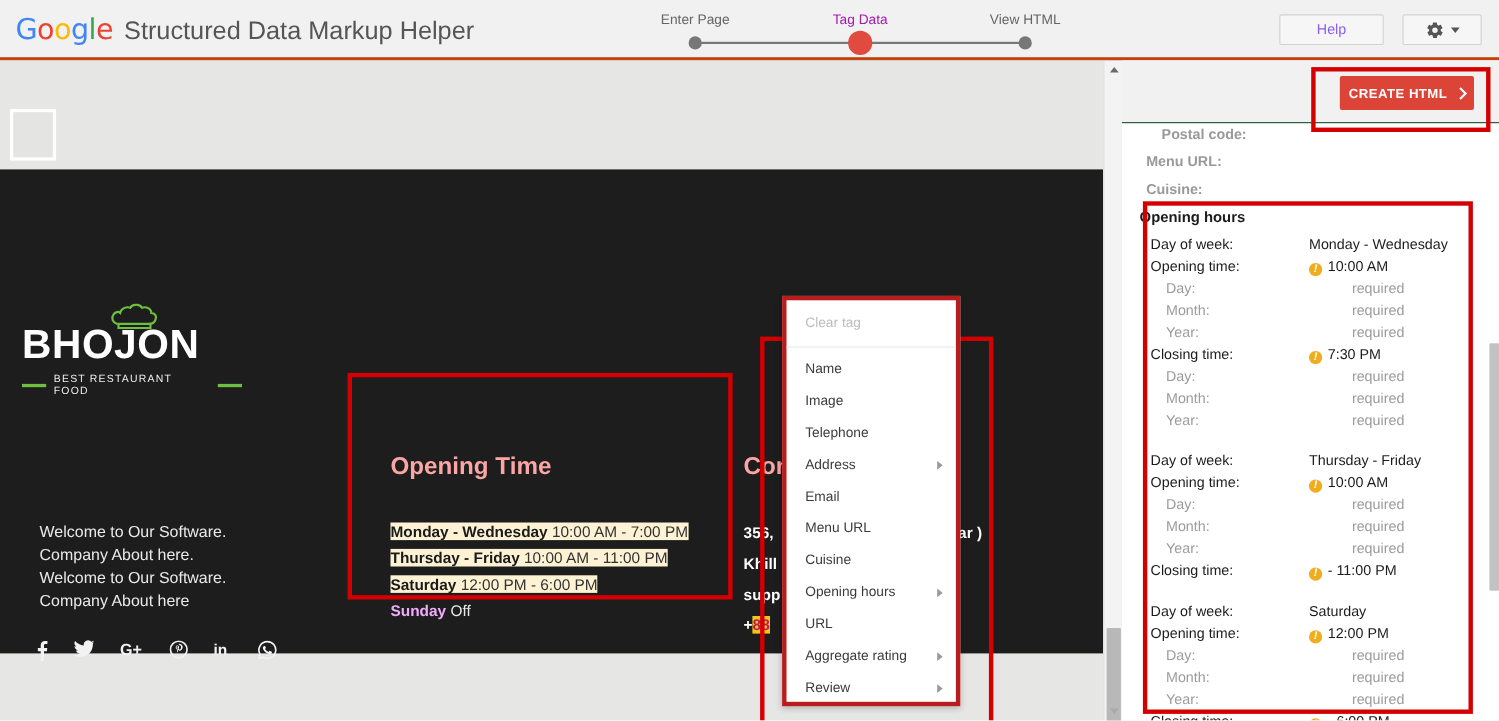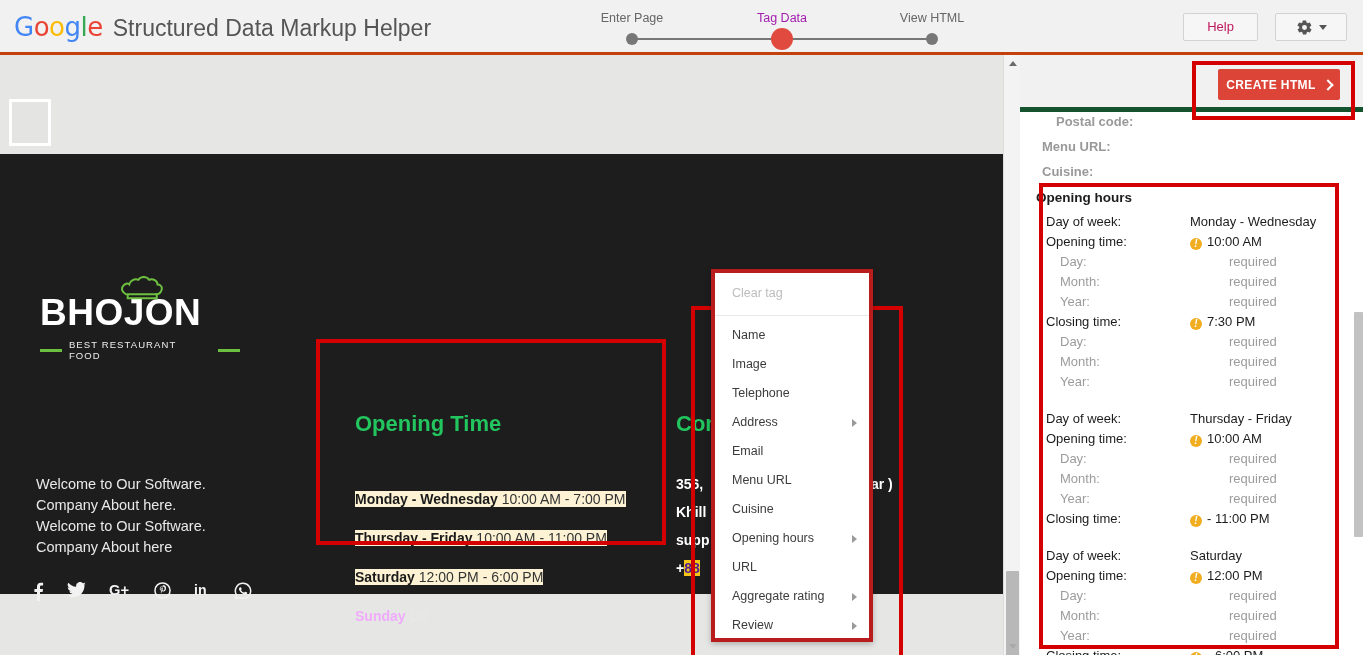--- a/index.html
+++ b/index.html
@@ -45,22 +45,22 @@
   .step-dot {
     position: absolute; top: 25px; width: 12px; height: 12px; border-radius: 50%;
     background: #777; transform: translateX(-50%);
   }
   .step-dot.active {
     top: 20px; width: 22px; height: 22px; background: #e04a3f;
   }
 
   .btn-help {
     position: absolute; right: 105px; top: 13px;
-    width: 75px; height: 28px; line-height: 26px; text-align: center;
-    font-size: 13px; color: #be185d; background: #f6f6f6;
+    width: 95px; height: 28px; line-height: 26px; text-align: center;
+    font-size: 13px; color: #8b5cf6; background: #f6f6f6;
     border: 1px solid #d2d2d2; border-radius: 2px; cursor: pointer;
   }
   .btn-gear {
     position: absolute; right: 16px; top: 13px;
     width: 72px; height: 28px; background: #f6f6f6;
     border: 1px solid #d2d2d2; border-radius: 2px; cursor: pointer;
     display: flex; align-items: center; justify-content: center; gap: 6px;
   }
   .caret-dn {
     width: 0; height: 0; border-left: 4px solid transparent; border-right: 4px solid transparent;
@@ -74,21 +74,21 @@
   }
   .preview-top { position: absolute; left: 0; top: 0; width: 1003px; height: 99px; background: #e6e6e4; }
   .ph-box {
     position: absolute; left: 9px; top: 44px; width: 42px; height: 47px;
     background: #e4e4e2; border: 3px solid #fff;
   }
   .site-footer {
     position: absolute; left: 0; top: 99px; width: 1003px; height: 440px;
     background: #1d1d1d;
   }
-  .logo-wrap { position: absolute; left: 40px; top: 140px; width: 200px; }
+  .logo-wrap { position: absolute; left: 20px; top: 140px; width: 200px; }
   .logo-txt {
     font-family: "Liberation Sans", sans-serif; font-weight: 700; font-size: 37px;
     color: #fff; letter-spacing: 0.5px; line-height: 1;
   }
   .hat {
     position: absolute; left: 80px; top: -18px; width: 46px; height: 26px;
   }
   .logo-sub {
     margin-top: 8px; display: flex; align-items: center; gap: 7px;
     font-size: 9.5px; letter-spacing: 1.1px; color: #eee; font-weight: 400;
@@ -98,37 +98,37 @@
     position: absolute; left: 36px; top: 320px; width: 300px;
     color: #e9e9e9; font-size: 14.5px; line-height: 21px;
   }
   .socials {
     position: absolute; left: 33px; top: 428px;
     display: flex; gap: 23px; color: #f2f2f2; font-size: 17px;
   }
   .socials span { cursor: pointer; }
 
   .col-title {
-    position: absolute; color: #22c55e; font-size: 22px; font-weight: 700;
+    position: absolute; color: #fca5a5; font-size: 22px; font-weight: 700;
   }
   #openTitle { left: 355px; top: 257px; }
   #contactTitle { left: 676px; top: 257px; }
 
   .hours { position: absolute; left: 355px; top: 318px; width: 300px; font-size: 14px; line-height: 23px; }
-  .hours .row { margin-bottom: 1px; margin-top: 16px; }
+  .hours .row { margin-bottom: 1px; }
   .hl { background: #fdf3d4; color: #333; }
   .hl b { color: #1a1a1a; }
   .plain b { color: #f0abfc; font-weight: 700; }
   .plain { color: #e9e9e9; }
 
   .contact {
     position: absolute; left: 676px; top: 316px; width: 250px;
     color: #fff; font-size: 14px; font-weight: 700; line-height: 28px;
   }
-  .contact .ylw { background: #f5c518; color: #4c1d95; }
+  .contact .ylw { background: #f5c518; color: #be185d; }
   .contact .tail {
     position: absolute; left: 174px; top: 0px; font-weight: 700; color: #fff;
   }
 
   
   .redbox { position: absolute; border: 4px solid #d40000; pointer-events: none; }
   #rb-hours  { left: 316px; top: 284px; width: 350px; height: 206px; }
   #rb-contact{ left: 691px; top: 251px; width: 212px; height: 404px; }
   #rb-create { left: 1192px; top: 61px; width: 163px; height: 59px; }
   #rb-panel  { left: 1039px; top: 183px; width: 300px; height: 466px; }
@@ -170,21 +170,21 @@
     background: #b8b8b8; border-radius: 1px;
   }
 
   
   .rightpane {
     position: absolute; left: 1020px; top: 55px; width: 343px; height: 600px;
     background: #fff;
   }
   .rp-head {
     position: absolute; left: 0; top: 0; width: 343px; height: 57px;
-    background: #f1f1f1; border-bottom: 5px solid #14532d; text-align: center;
+    background: #f1f1f1; border-bottom: 1px solid #14532d; text-align: center;
   }
   .btn-create {
     position: absolute; left: 198px; top: 14px; width: 122px; height: 31px;
     background: #dc4437; color: #fff; border: none; border-radius: 2px;
     font-size: 12px; font-weight: 700; letter-spacing: .4px;
     display: flex; align-items: center; justify-content: center; gap: 8px; cursor: pointer;
     font-family: "Liberation Sans", sans-serif;
   }
   .chev {
     width: 8px; height: 8px; border-right: 2.5px solid #fff; border-top: 2.5px solid #fff;

